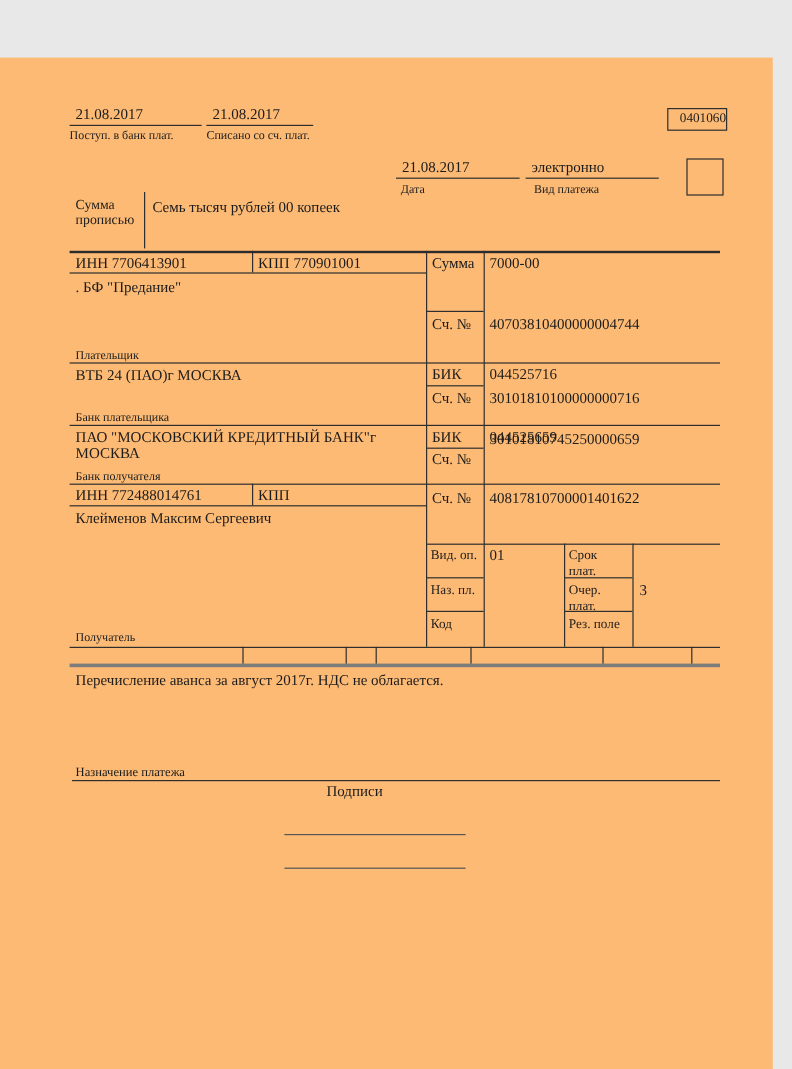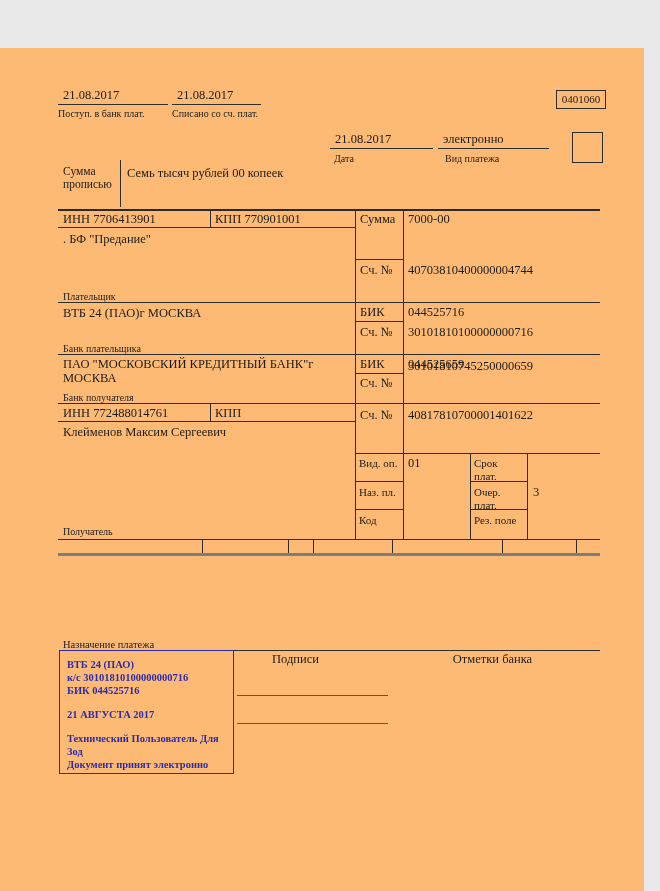--- a/index.html
+++ b/index.html
@@ -40,21 +40,21 @@
   <div class="ufield" style="left:58px;top:40px;width:110px;height:16px;">
     <span>21.08.2017</span>
   </div>
   <div class="abs lbl" style="left:58px;top:60px;">Поступ. в банк плат.</div>
 
   <div class="ufield" style="left:172px;top:40px;width:89px;height:16px;">
     <span>21.08.2017</span>
   </div>
   <div class="abs lbl" style="left:172px;top:60px;">Списано со сч. плат.</div>
 
-  <div class="box" style="left:556px;top:42px;width:50px;height:19px;text-align:center;font-size:11px;line-height:17px;">
+  <div class="box" style="left:556px;top:42px;width:50px;height:19px;text-align:right;font-size:11px;line-height:17px;">
     <span>0401060</span>
   </div>
 
 
   <div class="ufield" style="left:330px;top:84px;width:103px;height:16px;">
     <span>21.08.2017</span>
   </div>
   <div class="abs lbl" style="left:334px;top:105px;">Дата</div>
 
   <div class="ufield" style="left:438px;top:84px;width:111px;height:16px;">
@@ -132,36 +132,25 @@
   <div class="wrap t11" style="left:359px;top:409px;width:42px;">Вид. оп.</div>
   <div class="abs t12" style="left:408px;top:408px;">01</div>
   <div class="wrap t11" style="left:474px;top:409px;width:48px;">Срок плат.</div>
   <div class="abs t12" style="left:533px;top:408px;"></div>
   <div class="wrap t11" style="left:359px;top:438px;width:44px;">Наз. пл.</div>
   <div class="wrap t11" style="left:474px;top:438px;width:48px;">Очер. плат.</div>
   <div class="abs t12" style="left:533px;top:437px;">3</div>
   <div class="abs t11" style="left:359px;top:466px;">Код</div>
   <div class="abs t11" style="left:474px;top:466px;">Рез. поле</div>
 
+  <div class="abs t12" style="left:63px;top:512px;">Перечисление аванса за август 2017г. НДС не облагается.</div>
   <div class="abs" style="left:63px;top:591px;font-size:10.5px;">Назначение платежа</div>
 
   <div class="hl" style="left:60px;top:602px;width:540px;"></div>
 
-  <div class="stamp">
-    <div class="stamp-line">ВТБ 24 (ПАО)</div>
-    <div class="stamp-line">к/с 30101810100000000716</div>
-    <div class="stamp-line">БИК 044525716</div>
-    <div class="stamp-line"></div>
-    <div class="stamp-line">21 АВГУСТА 2017</div>
-    <div class="stamp-line"></div>
-    <div class="stamp-line">Технический Пользователь Для</div>
-    <div class="stamp-line">Зод</div>
-    <div class="stamp-line">Документ принят электронно</div>
-  </div>
 
   <div class="abs t12" style="left:238px;top:604px;width:115px;text-align:center;">Подписи</div>
-  <div class="abs t12" style="left:405px;top:604px;width:175px;text-align:center;">Отметки банка</div>
 
   <div class="hl" style="left:237px;top:647px;width:151px;background:#555;"></div>
   <div class="hl" style="left:237px;top:675px;width:151px;background:#555;"></div>
 
 
 </div>
 
 </body></html>

